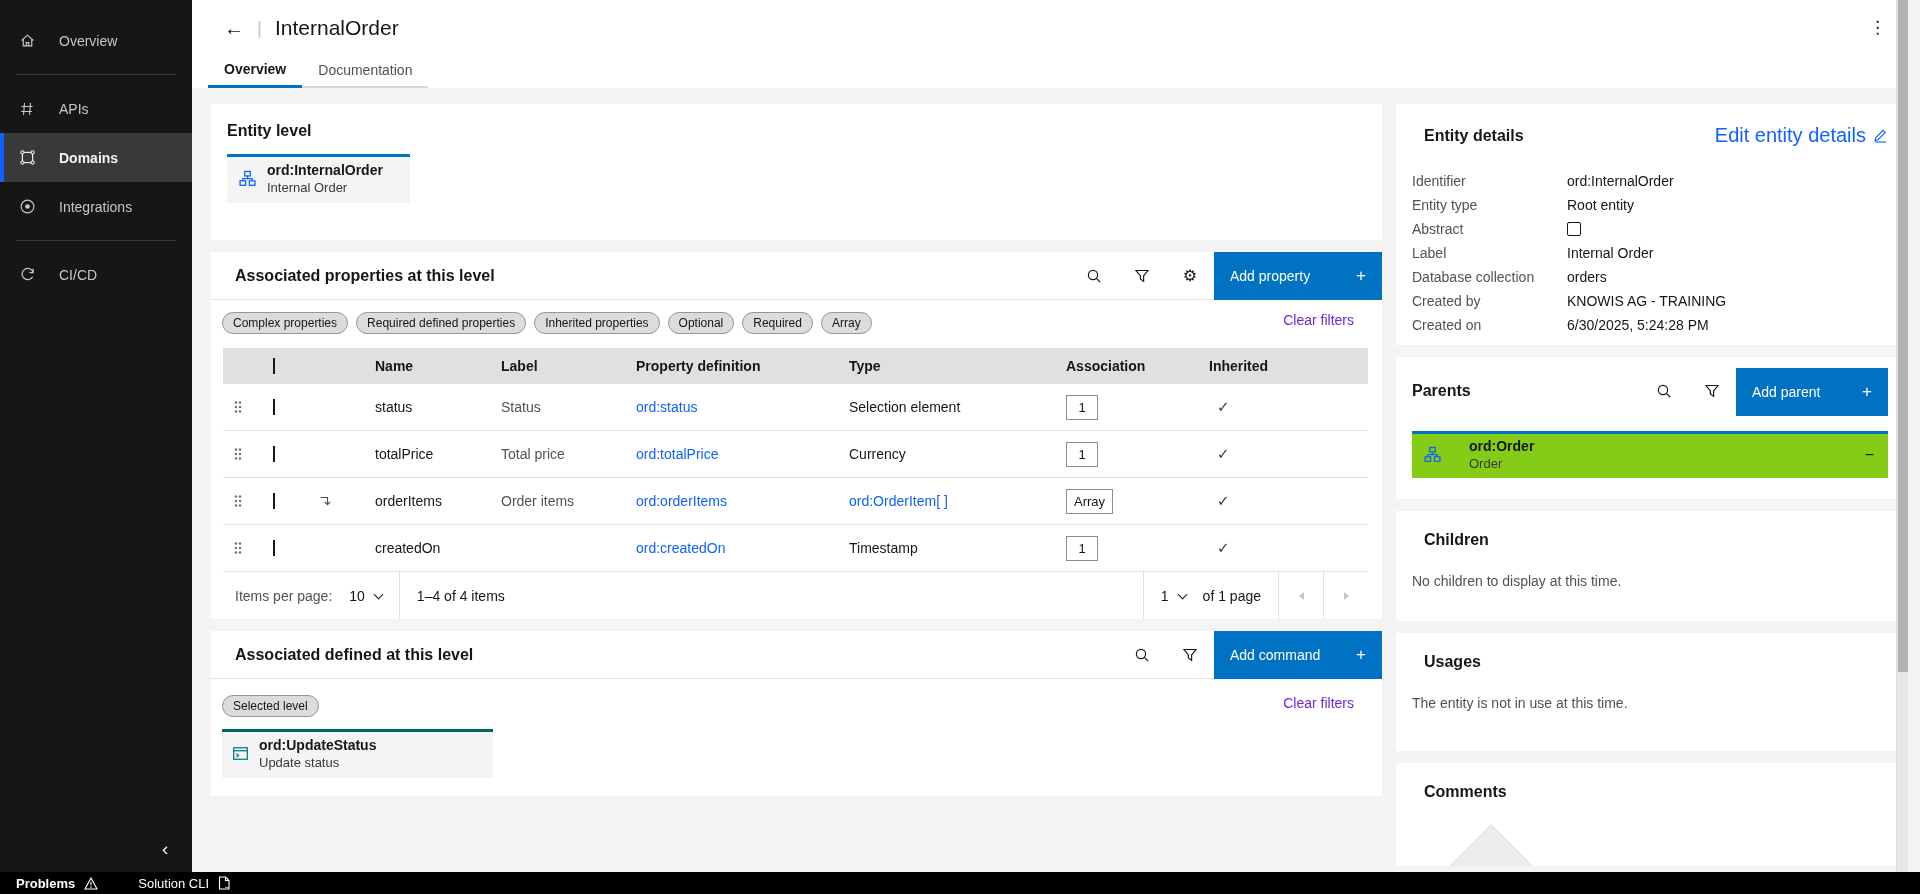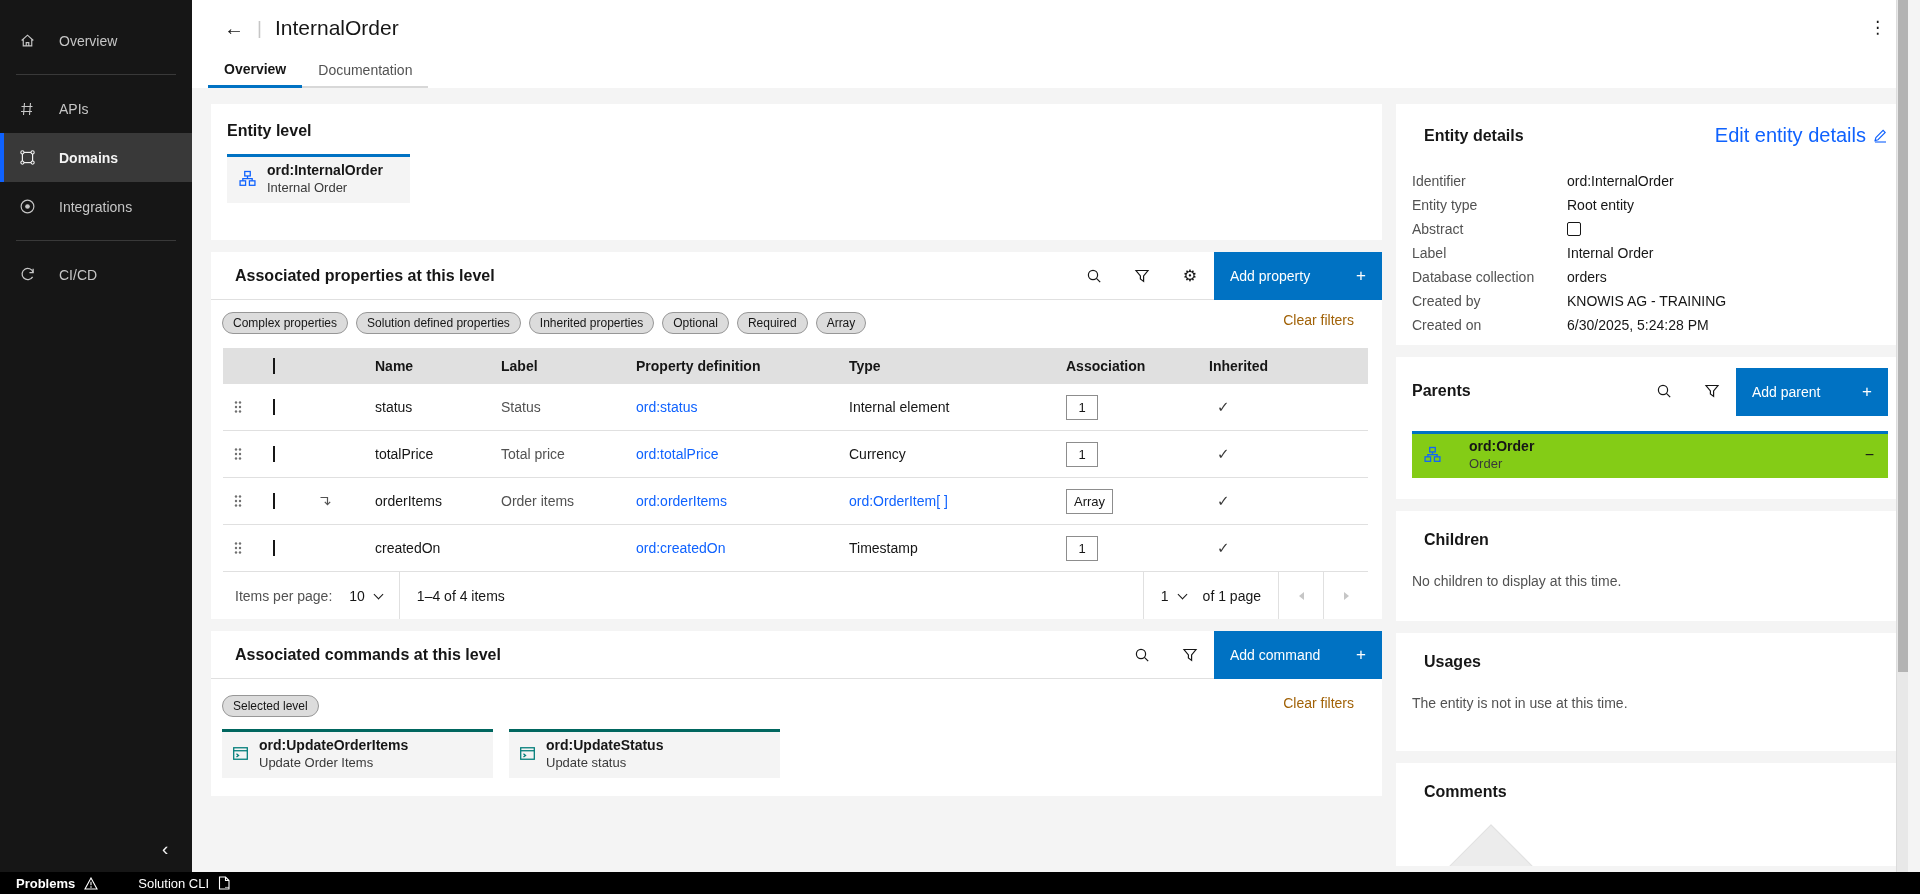--- a/index.html
+++ b/index.html
@@ -53,21 +53,21 @@
   .tspacer { flex:1; }
   .icon-btn { width:48px; height:48px; display:flex; align-items:center; justify-content:center; cursor:pointer; }
   .btn-primary { height:48px; background:#0072c3; color:#fff; font-size:14px; border:none; cursor:pointer;
                  display:flex; align-items:center; justify-content:space-between; padding:0 16px; margin-bottom:-1px; }
   .btn-w168 { width:168px; } .btn-w152 { width:152px; }
   .btn-plus { font-size:17px; font-weight:300; }
   
   .chips-row { display:flex; align-items:flex-start; padding:12px 28px 4px 11px; }
   .chip { background:#dcdcdc; border:1px solid #979797; border-radius:12px; padding:3px 10px;
           font-size:12px; color:#161616; margin-right:8px; cursor:pointer; white-space:nowrap; }
-  .clear-filters { margin-left:auto; color:#a16207; font-size:14px; cursor:pointer; }
+  .clear-filters { margin-left:auto; color:#6d28d9; font-size:14px; cursor:pointer; }
   
   .ptable { margin:10px 14px 0 12px; }
   .trow { display:grid; grid-template-columns:30px 52px 70px 126px 135px 213px 217px 143px 1fr;
           align-items:center; }
   .thead { background:#e0e0e0; height:36px; font-weight:bold; }
   .tbody-row { height:47px; border-bottom:1px solid #e0e0e0; background:#fff; }
   .cell { overflow:hidden; white-space:nowrap; }
   .cbx { width:16px; height:16px; border:1px solid #161616; border-radius:2px; background:transparent; cursor:pointer; }
   .cbx-sm { width:14px; height:14px; }
   .muted { color:#525252; }
@@ -230,21 +230,21 @@
           </span>
           <span class="icon-btn gear-glyph">⚙</span>
           <button class="btn-primary btn-w168">
             <span>Add property</span>
             <span class="btn-plus">+</span>
           </button>
         </div>
 
         <div class="chips-row">
           <span class="chip">Complex properties</span>
-          <span class="chip">Solution defined properties</span>
+          <span class="chip">Required defined properties</span>
           <span class="chip">Inherited properties</span>
           <span class="chip">Optional</span>
           <span class="chip">Required</span>
           <span class="chip">Array</span>
           <span class="clear-filters">Clear filters</span>
         </div>
 
         <div class="ptable">
           <div class="trow thead">
             <span class="cell"></span>
@@ -269,21 +269,21 @@
                     <circle cx="3" cy="11.5" r="1.2"></circle>
                     <circle cx="7" cy="11.5" r="1.2"></circle>
                   </g>
                 </svg>
             </span>
             <span class="cell" style="padding-left:20px;"><span class="cbx"></span></span>
             <span class="cell"></span>
             <span class="cell">status</span>
             <span class="cell muted">Status</span>
             <span class="cell"><a class="lnk">ord:status</a></span>
-            <span class="cell">Internal element</span>
+            <span class="cell">Selection element</span>
             <span class="cell"><span class="assoc-box">1</span></span>
             <span class="cell checkmark">✓</span>
           </div>
 
           <div class="trow tbody-row">
             <span class="cell draggrip">
               <svg class="ic" width="10" height="14" viewBox="0 0 10 14">
                   <g fill="#6f6f6f">
                     <circle cx="3" cy="2.5" r="1.2"></circle>
                     <circle cx="7" cy="2.5" r="1.2"></circle>
@@ -380,21 +380,21 @@
               <span class="pg-btn">
                   <span class="tri-r"></span>
                 </span>
             </div>
           </div>
         </div>
       </div>
 
       <div class="card">
         <div class="toolbar">
-          <h2 class="sec">Associated commands at this level</h2>
+          <h2 class="sec">Associated defined at this level</h2>
           <span class="tspacer"></span>
           <span class="icon-btn">
             <svg class="ic" width="16" height="16" viewBox="0 0 16 16">
                 <circle cx="7" cy="7" r="4.6" fill="none" stroke="#161616" stroke-width="1.2"></circle>
                 <path d="M10.4 10.4 14.2 14.2" stroke="#161616" stroke-width="1.2"></path>
               </svg>
           </span>
           <span class="icon-btn">
             <svg class="ic" width="16" height="16" viewBox="0 0 16 16">
                 <path d="M2 2.5h12L9.6 8v5.4L6.4 11V8Z" fill="none" stroke="#161616" stroke-width="1.2"></path>
@@ -403,33 +403,20 @@
           <button class="btn-primary btn-w168">
             <span>Add command</span>
             <span class="btn-plus">+</span>
           </button>
         </div>
         <div class="chips-row" style="padding-top:16px;">
           <span class="chip">Selected level</span>
           <span class="clear-filters">Clear filters</span>
         </div>
         <div class="cmd-row">
-          <div class="cmd-tile">
-            <span>
-              <svg class="ic" width="17" height="17" viewBox="0 0 16 16">
-                  <rect x="1.6" y="2.6" width="12.8" height="10.8" fill="none" stroke="#007d79" stroke-width="1.2"></rect>
-                  <path d="M1.6 5.4h12.8" stroke="#007d79" stroke-width="1.2"></path>
-                  <path d="M4.2 8.2l2 1.6-2 1.6" fill="none" stroke="#007d79" stroke-width="1.2"></path>
-                </svg>
-            </span>
-            <span>
-              <div class="tile-name">ord:UpdateOrderItems</div>
-              <div class="tile-sub">Update Order Items</div>
-            </span>
-          </div>
           <div class="cmd-tile">
             <span>
               <svg class="ic" width="17" height="17" viewBox="0 0 16 16">
                   <rect x="1.6" y="2.6" width="12.8" height="10.8" fill="none" stroke="#007d79" stroke-width="1.2"></rect>
                   <path d="M1.6 5.4h12.8" stroke="#007d79" stroke-width="1.2"></path>
                   <path d="M4.2 8.2l2 1.6-2 1.6" fill="none" stroke="#007d79" stroke-width="1.2"></path>
                 </svg>
             </span>
             <span>
               <div class="tile-name">ord:UpdateStatus</div>

